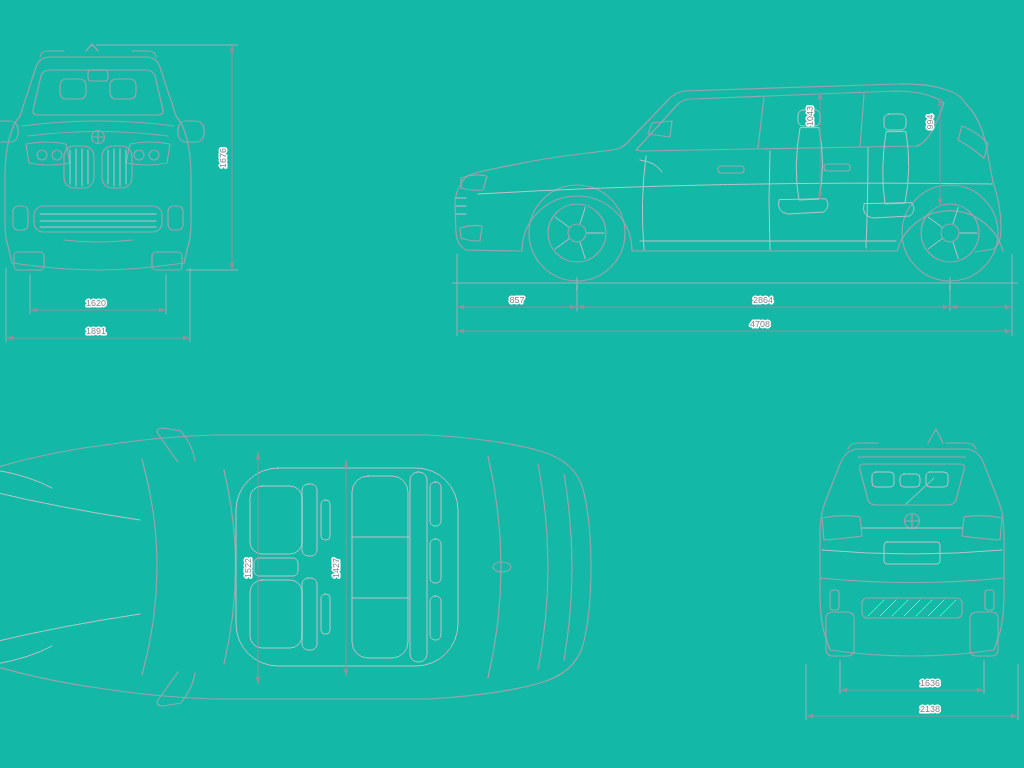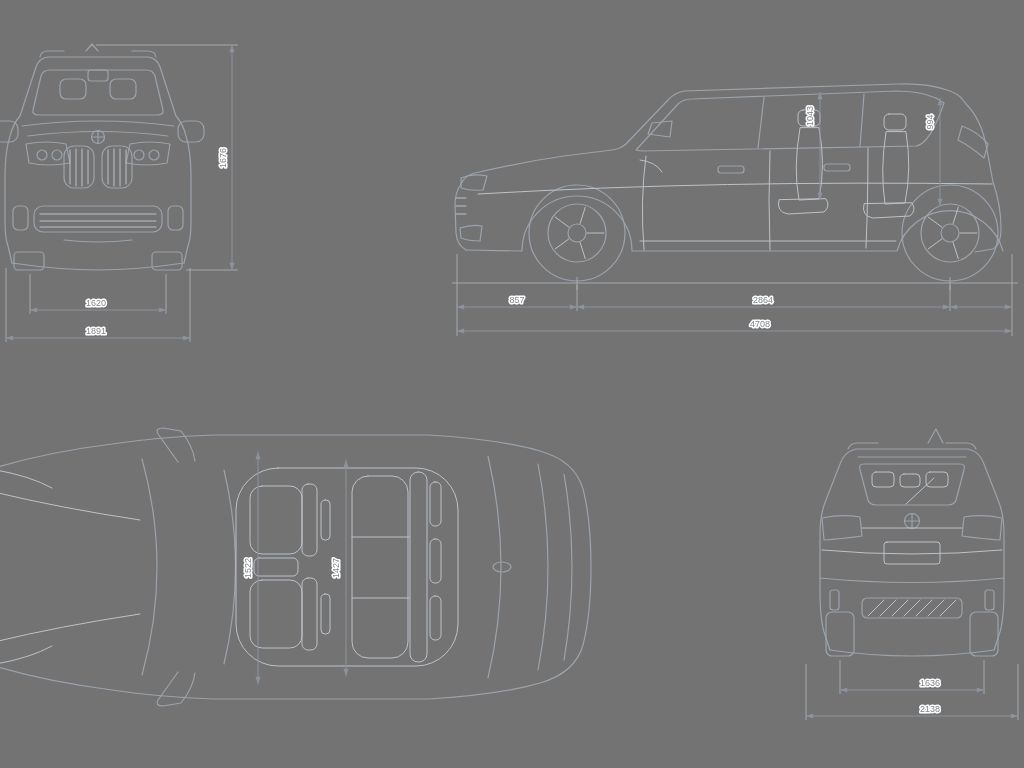--- a/index.html
+++ b/index.html
@@ -1,16 +1,16 @@
 <!DOCTYPE html>
 <html><head>
 <meta charset="utf-8">
 <style>
   html,body { margin:0; padding:0; background:#ffffff; }
-  #canvas { position:relative; width:1024px; height:768px; background:#737373; overflow:hidden; }
+  #canvas { position:relative; width:1024px; height:768px; background:#14b8a6; overflow:hidden; }
   svg { position:absolute; left:0; top:0; }
   .car  { fill:none; stroke:#9ba3ac; stroke-width:1.2; stroke-linejoin:round; stroke-linecap:round; }
   .car2 { fill:none; stroke:#bcc2c9; stroke-width:1; stroke-linejoin:round; stroke-linecap:round; }
   .ext  { fill:none; stroke:#aab0b8; stroke-width:0.9; }
   .dim  { fill:none; stroke:#8d939c; stroke-width:1; marker-start:url(#arr); marker-end:url(#arr); }
   .dimlabel {
     font-family:"Liberation Sans", sans-serif;
     font-size:9px; fill:#7f858e;
     text-anchor:middle;
     paint-order:stroke; stroke:#ffffff; stroke-width:3px; stroke-linejoin:round;

